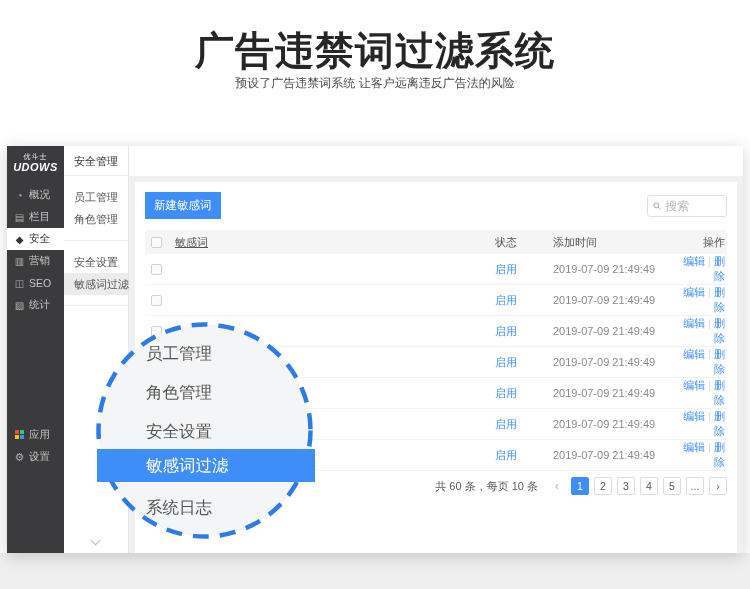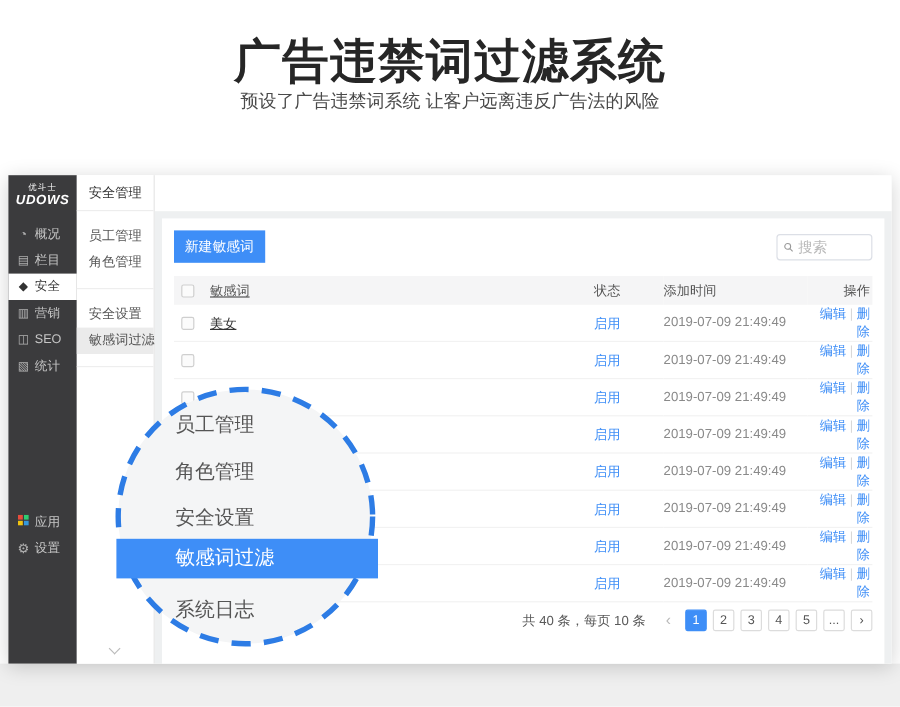--- a/index.html
+++ b/index.html
@@ -4,21 +4,21 @@
 <style>
   * { margin:0; padding:0; box-sizing:border-box; }
   html,body { width:750px; height:589px; background:#fff; overflow:hidden;
     font-family:"Liberation Sans","DejaVu Sans",sans-serif; }
   body { position:relative; }
 
   
   .hero-title { position:absolute; top:24px; left:0; width:750px; text-align:center;
     font-size:39px; font-weight:700; color:#262626; letter-spacing:1px; }
   .hero-sub { position:absolute; top:75px; left:0; width:750px; text-align:center;
-    font-size:15px; color:#4a4a4a; }
+    font-size:12px; color:#4a4a4a; }
 
   
   .backdrop { position:absolute; left:0; top:553px; width:750px; height:36px; background:#efefef; }
 
   
   .card { position:absolute; left:7px; top:146px; width:736px; height:407px;
     background:#fff; box-shadow:0 3px 16px rgba(0,0,0,.18); display:flex; }
 
   
   .dside { width:57px; background:#3b3b3d; display:flex; flex-direction:column; flex-shrink:0; }
@@ -196,27 +196,20 @@
               <th><span class="cbx"></span></th>
               <th class="word">敏感词</th>
               <th>状态</th>
               <th>添加时间</th>
               <th>操作</th>
             </tr>
           </thead>
           <tbody>
               <tr>
                 <td><span class="cbx"></span></td>
-                <td class="word">美女</td>
-                <td class="status"><a>启用</a></td>
-                <td class="time">2019-07-09 21:49:49</td>
-                <td class="ops"><a>编辑</a><span class="sep">|</span><a>删除</a></td>
-              </tr>
-              <tr>
-                <td><span class="cbx"></span></td>
                 <td class="word"></td>
                 <td class="status"><a>启用</a></td>
                 <td class="time">2019-07-09 21:49:49</td>
                 <td class="ops"><a>编辑</a><span class="sep">|</span><a>删除</a></td>
               </tr>
               <tr>
                 <td><span class="cbx"></span></td>
                 <td class="word"></td>
                 <td class="status"><a>启用</a></td>
                 <td class="time">2019-07-09 21:49:49</td>
@@ -254,21 +247,21 @@
                 <td><span class="cbx"></span></td>
                 <td class="word">最佳</td>
                 <td class="status"><a>启用</a></td>
                 <td class="time">2019-07-09 21:49:49</td>
                 <td class="ops"><a>编辑</a><span class="sep">|</span><a>删除</a></td>
               </tr>
             </tbody>
         </table>
 
         <div class="pager">
-          <span class="pg-summary">共 40 条，每页 10 条</span>
+          <span class="pg-summary">共 60 条，每页 10 条</span>
           <span class="pg-box pg-prev">‹</span>
           <span class="pg-box active">1</span>
           <span class="pg-box">2</span>
           <span class="pg-box">3</span>
           <span class="pg-box">4</span>
           <span class="pg-box">5</span>
           <span class="pg-box">...</span>
           <span class="pg-box">›</span>
         </div>
       </div>

